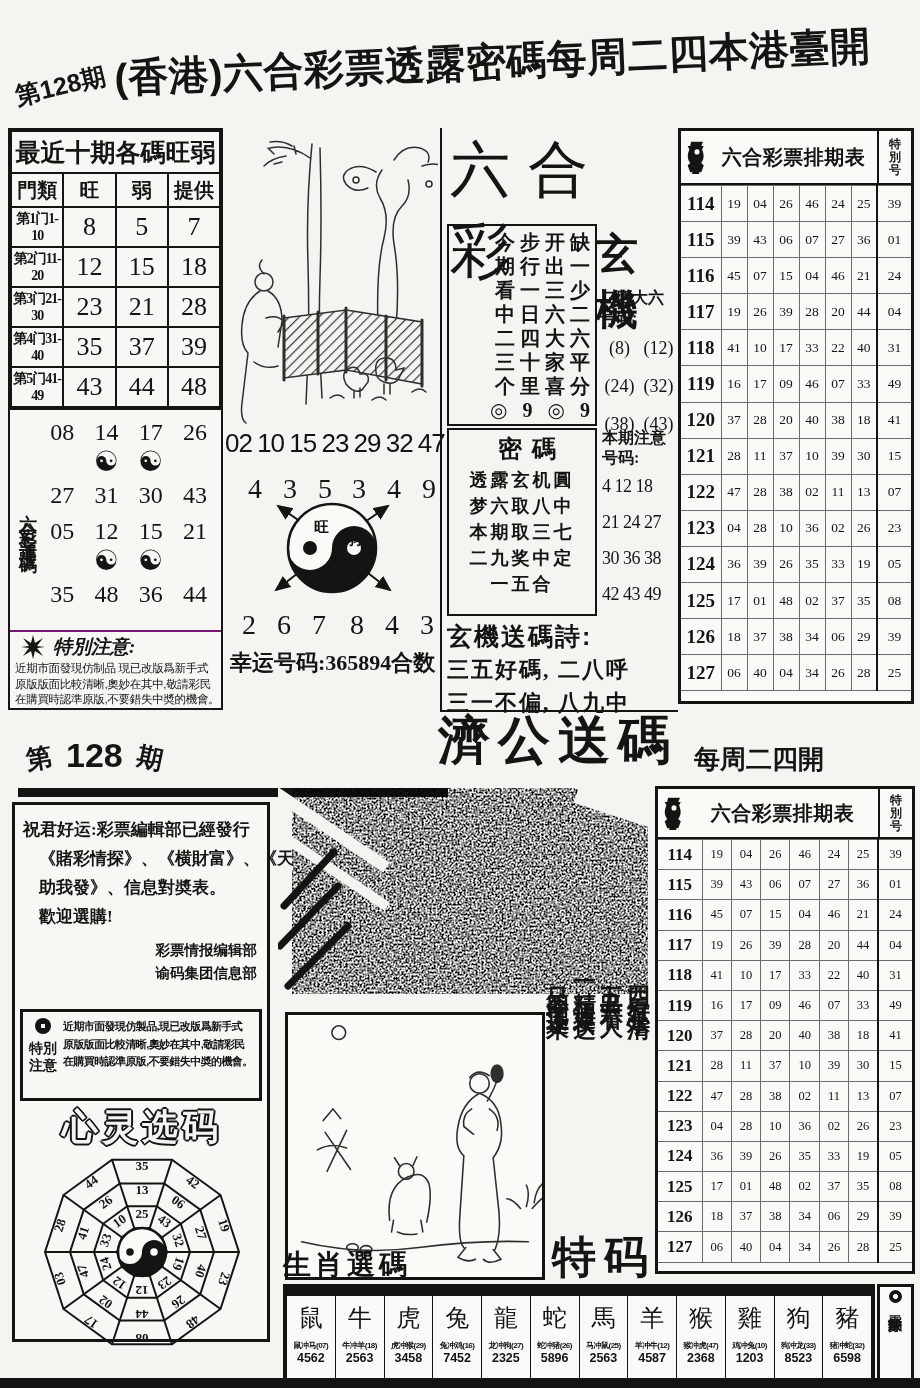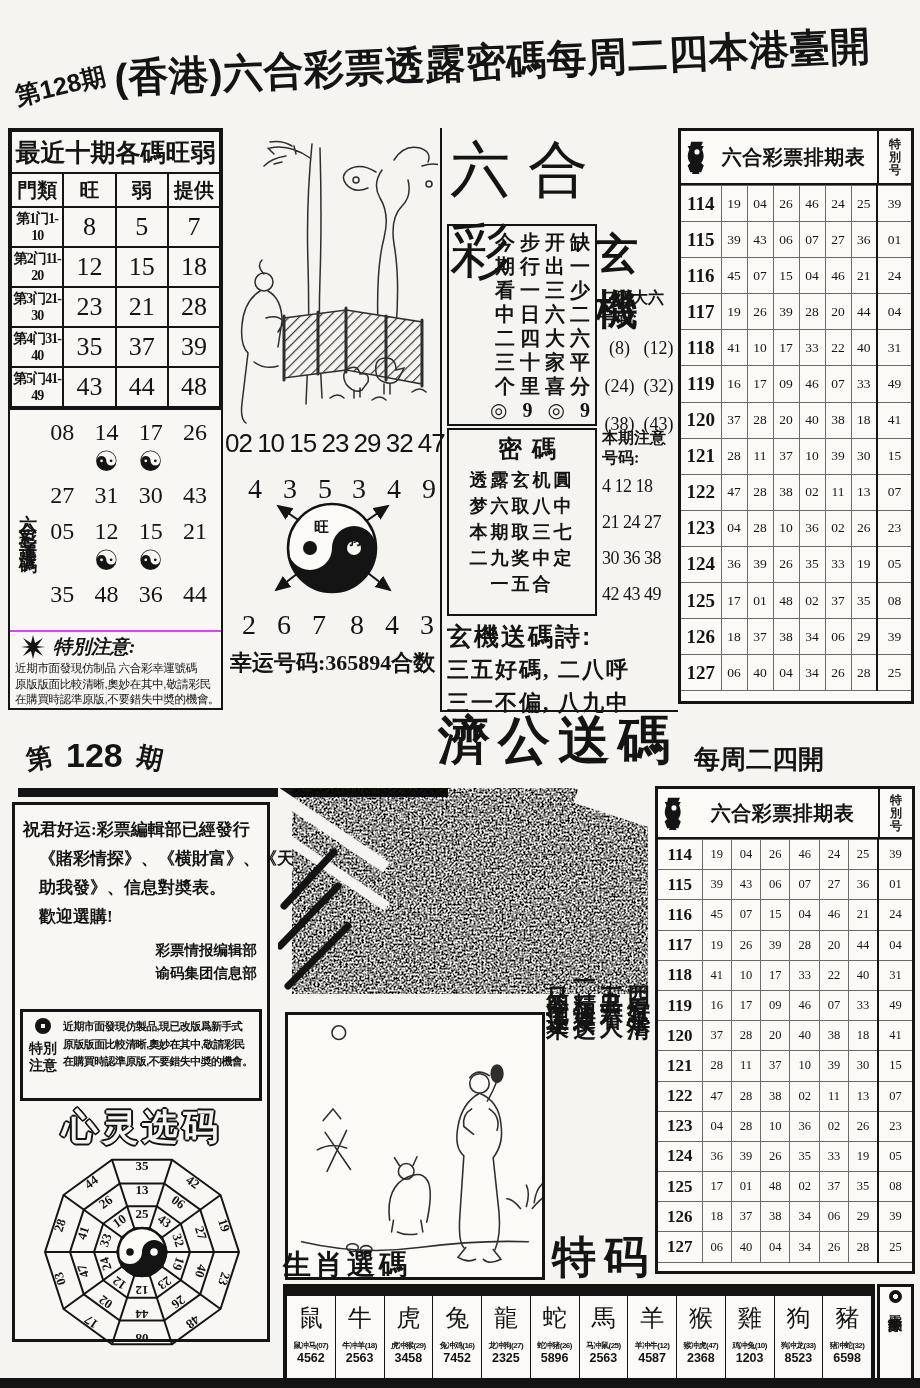--- a/index.html
+++ b/index.html
@@ -20,21 +20,21 @@
 .hot-table thead tr.hd th{height:34px;font-size:20px;font-family:"Liberation Serif","DejaVu Serif",serif}
 .hot-table tbody td{height:40px;font-size:26px;font-family:"Liberation Serif","DejaVu Serif",serif}
 .hot-table tbody td:first-child{font-size:14px;font-weight:bold;width:72px;letter-spacing:-1px}
 .hot-table thead th:first-child{width:72px}
 .lucky-box{display:flex;height:222px;border-top:2px solid #141414}
 .lucky-side{width:30px;writing-mode:vertical-rl;text-orientation:upright;font-size:18px;font-weight:bold;letter-spacing:7px;padding-top:8px;text-align:center}
 .lucky-grid{flex:1;padding:4px 4px 0 0}
 .lucky-row{display:grid;grid-template-columns:repeat(4,1fr);text-align:center}
 .lucky-row span{font-family:"Liberation Serif","DejaVu Serif",serif;font-size:24px;height:36px;line-height:36px}
 .lucky-row.yyr span{font-size:28px;height:27px;line-height:24px}
-.notice-top{border-top:2px solid #d946ef;padding:2px 5px;height:78px}
+.notice-top{border-top:2px solid #701a75;padding:2px 5px;height:78px}
 .notice-title-row{display:flex;align-items:center;gap:8px;padding-left:6px}
 .notice-title-row .t{font-size:19px;font-weight:bold;font-family:"Liberation Serif","DejaVu Serif",serif;font-style:italic}
 .notice-lines div{font-size:11.6px;line-height:15.5px;letter-spacing:-0.4px;white-space:nowrap}
 
 
 .numbers-row{left:225px;top:428px;width:216px;font-size:26px;font-weight:normal;letter-spacing:-1px;word-spacing:-1px;white-space:nowrap}
 .lucky-line{left:230px;top:648px;font-size:22px;font-weight:bold;font-family:"Liberation Serif","DejaVu Serif",serif}
 .taiji-num{font-family:"Liberation Serif","DejaVu Serif",serif;font-size:28px;letter-spacing:7px;fill:#141414}
 .taiji-lab{font-size:15px;font-weight:bold;fill:#141414}
 
@@ -219,21 +219,21 @@
   <div class="notice-top">
     <div class="notice-title-row">
       <span style="display:flex">
         <svg width="24" height="24" viewBox="0 0 24 24">
             <path d="M12 0 L14 8 L22 3 L16 11 L24 12 L16 13 L22 21 L14 16 L12 24 L10 16 L2 21 L8 13 L0 12 L8 11 L2 3 L10 8 Z" fill="#141414"></path>
           </svg>
       </span>
       <span class="t">特別注意:</span>
     </div>
     <div class="notice-lines">
-        <div>近期市面發現仿制品 六合彩幸運號碼</div>
+        <div>近期市面發現仿制品 現已改版爲新手式</div>
         <div>原版版面比較清晰,奧妙在其中,敬請彩民</div>
         <div>在購買時認準原版,不要錯失中奬的機會。</div>
       </div>
   </div>
 </div>
 
 <svg class="abs" style="left:226px;top:132px" width="212" height="292" viewBox="0 0 212 292">
   <defs>
     <pattern id="hatch" width="7" height="7" patternTransform="rotate(45)" patternUnits="userSpaceOnUse">
       <rect width="7" height="7" fill="#f5f4f0"></rect>

